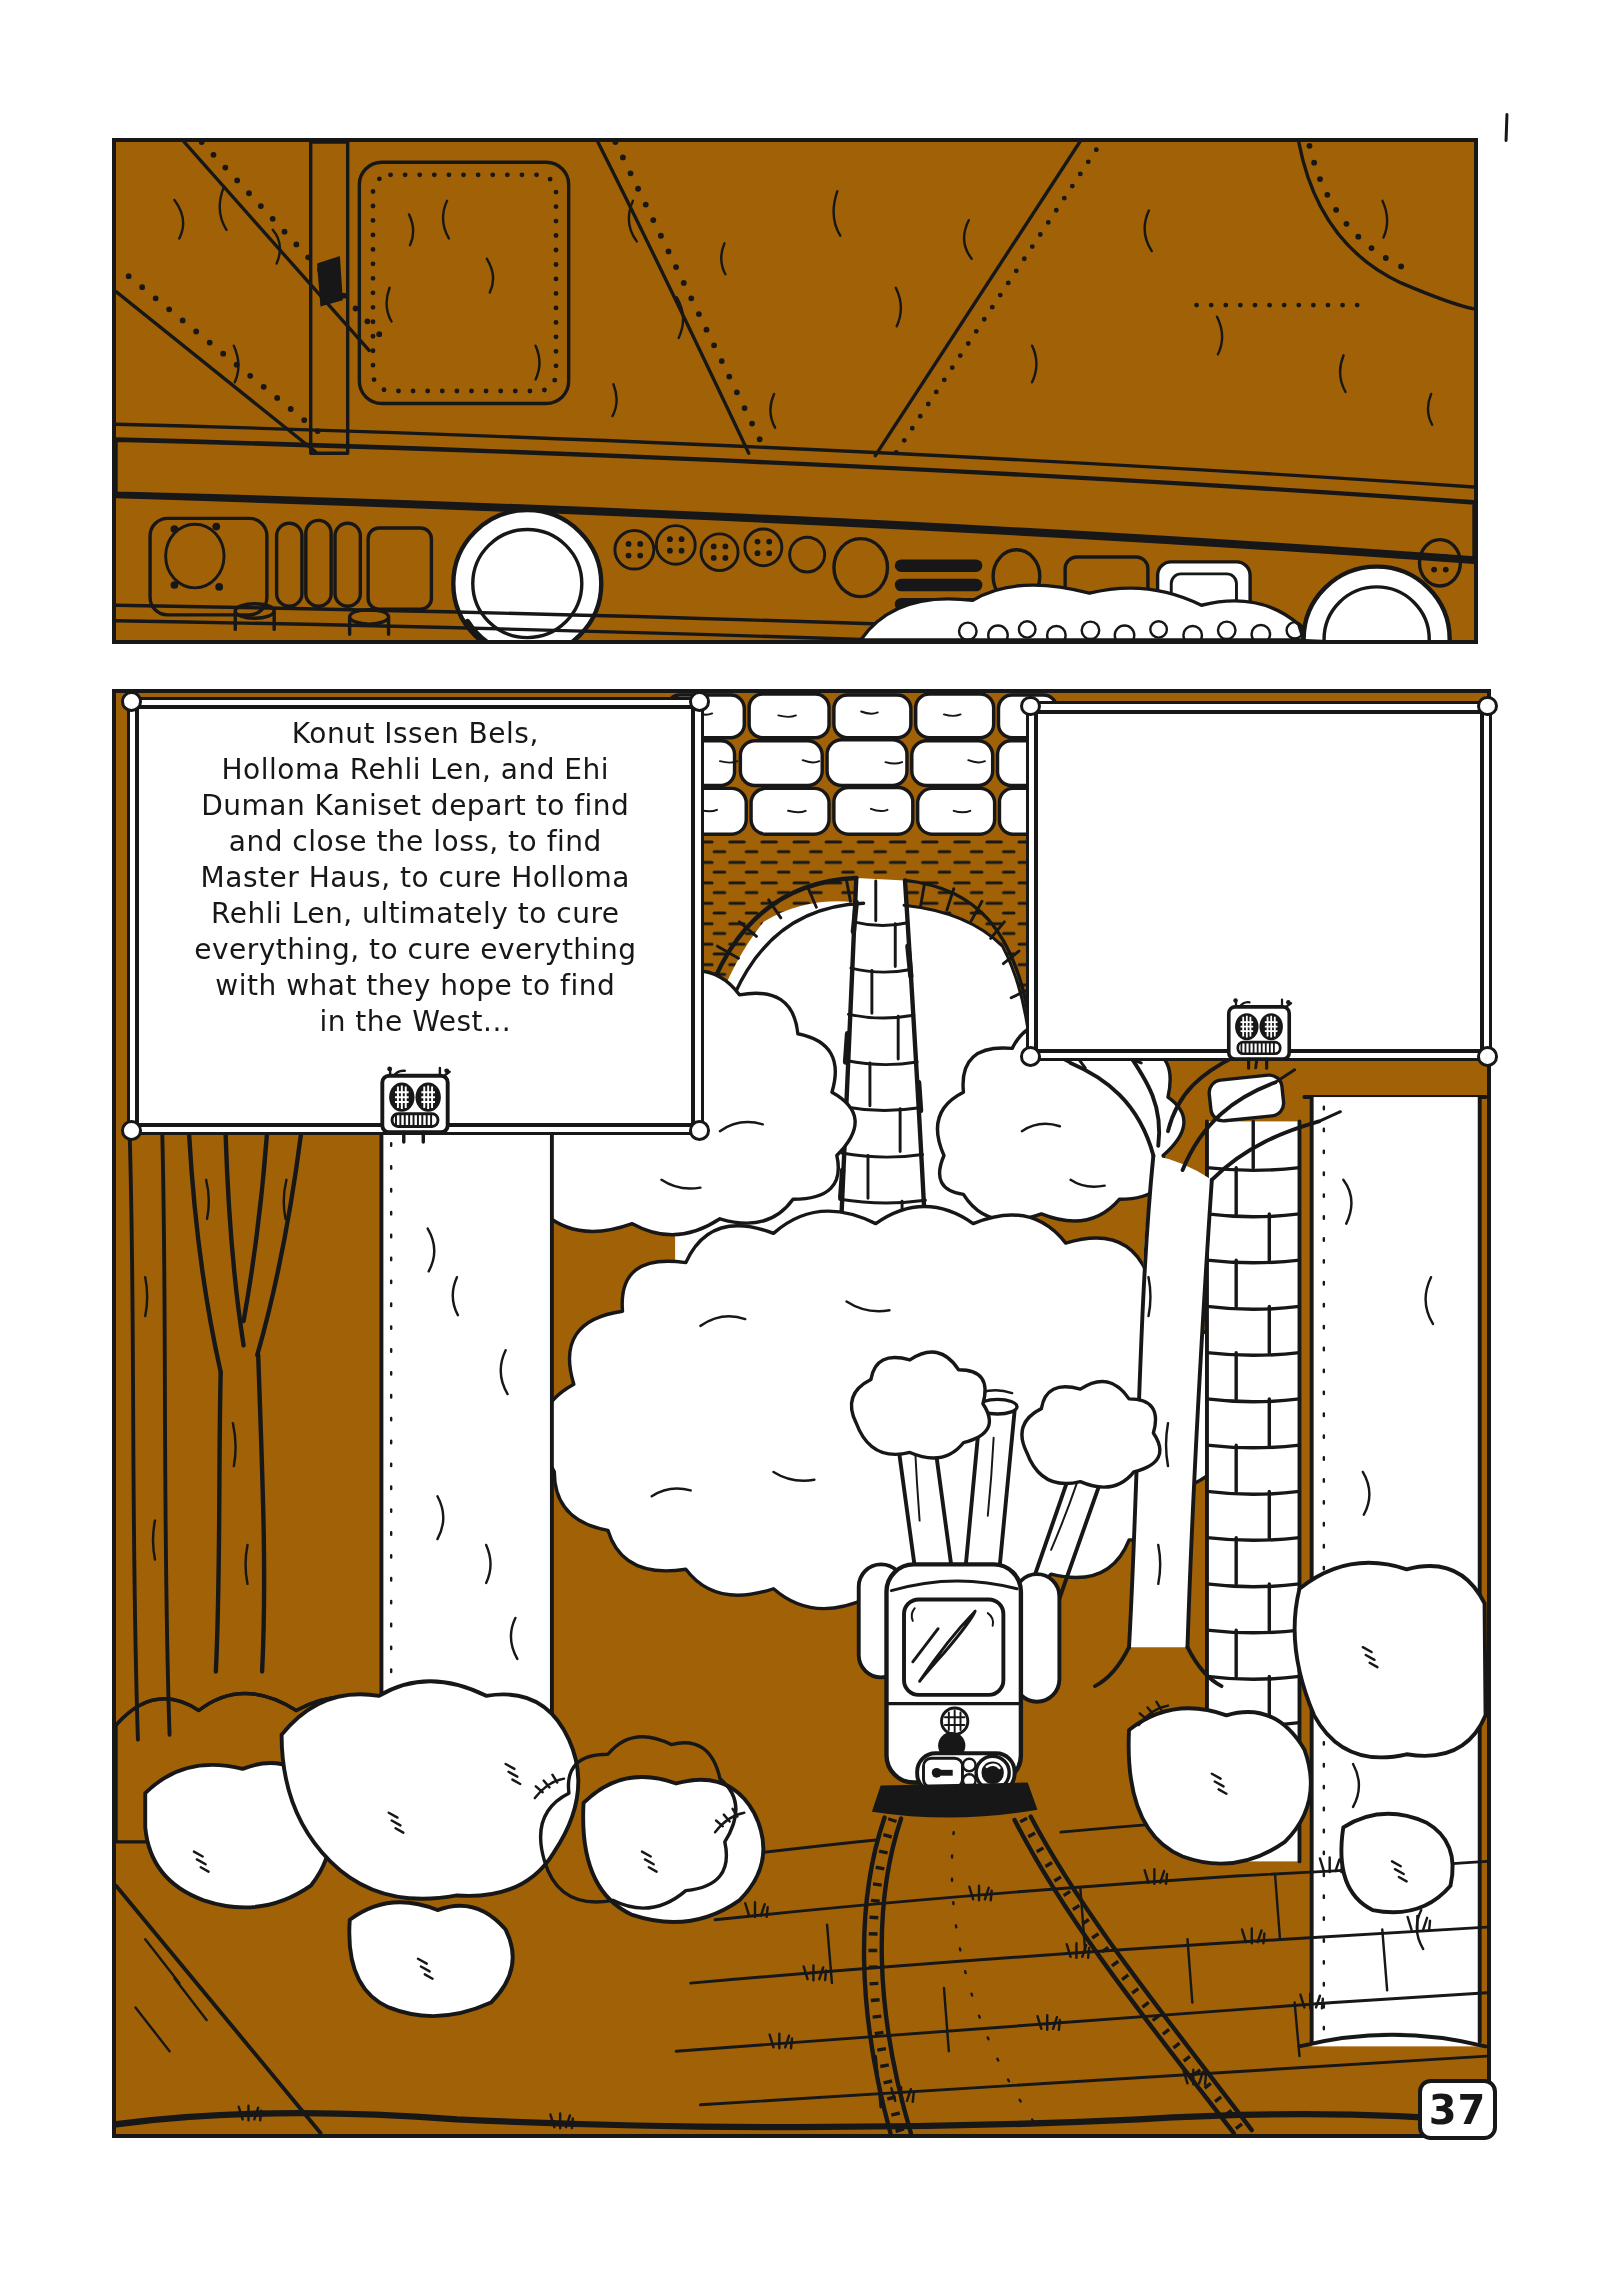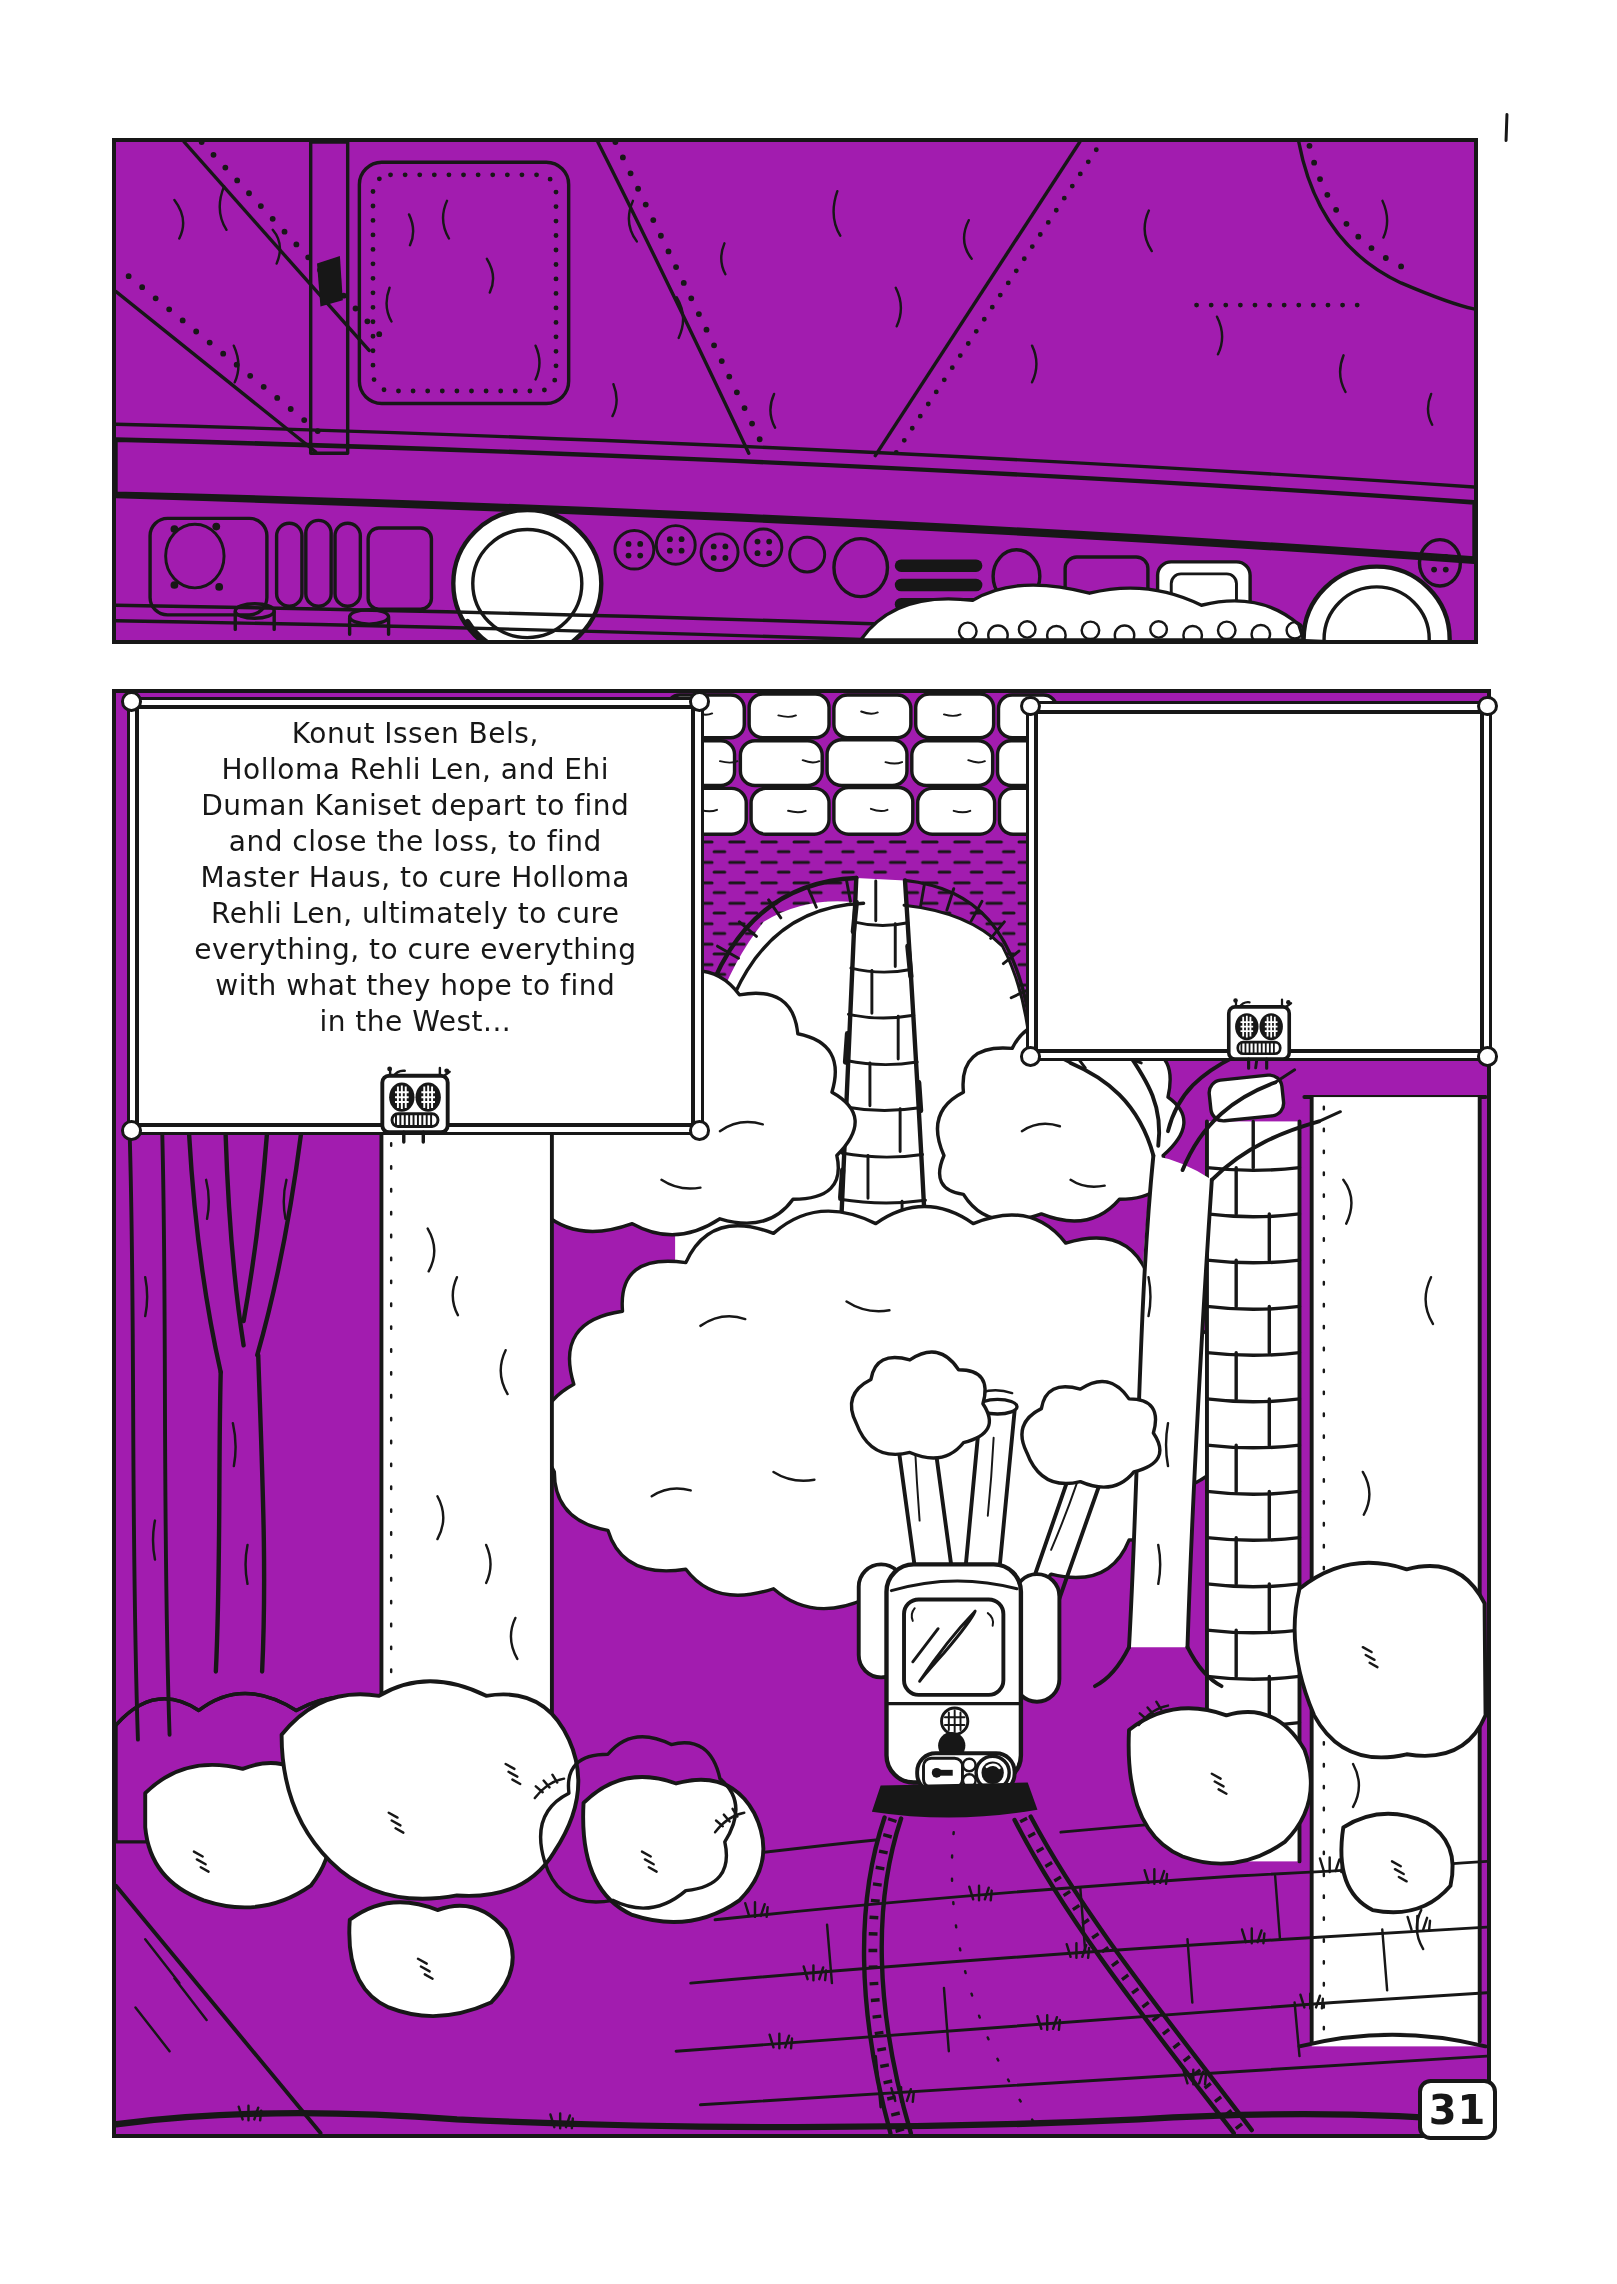--- a/index.html
+++ b/index.html
@@ -1,18 +1,18 @@
 <!DOCTYPE html>
 <html style="font-size:7.8px"><head>
 <meta charset="utf-8">
 <style>
   html,body{margin:0;padding:0;background:#e8e8e4;}
   .page{position:relative;width:1618px;height:2284px;background:#ffffff;overflow:hidden;
         font-family:"DejaVu Sans", sans-serif;color:#171717;}
-  .panel{position:absolute;border:4.9px solid #171717;box-sizing:border-box;background:#a21caf;}
+  .panel{position:absolute;border:4.9px solid #171717;box-sizing:border-box;background:#a16207;}
   #top-panel{left:112px;top:138px;width:1366px;height:506px;}
   #bottom-panel{left:112px;top:689px;width:1379px;height:1449px;}
   .panel svg.art{position:absolute;inset:0;width:100%;height:100%;}
   
   .k,.k4,.k5,.k7,.k8,.k9,.k11,.k13{fill:none;stroke:#171717;stroke-linecap:round;stroke-linejoin:round;}
   .k{stroke-width:6}.k4{stroke-width:4}.k5{stroke-width:5}.k7{stroke-width:7}
   .k8{stroke-width:8}.k9{stroke-width:9}.k11{stroke-width:11}.k13{stroke-width:13}
   .wf{fill:#ffffff}.bf{fill:#171717;stroke:none}
   .riv{fill:none;stroke:#171717;stroke-width:12;stroke-linecap:round;stroke-dasharray:0 36}
   .riv2{fill:none;stroke:#171717;stroke-width:10;stroke-linecap:round;stroke-dasharray:0 30}
@@ -467,17 +467,17 @@
                  M98 58 H126 M98 68 H126 M98 78 H126 M104 46 V90 M112 44 V92 M120 46 V90" stroke="#fff" stroke-width="4" fill="none"></path>
         <rect x="38" y="102" width="94" height="26" rx="12" class="k"></rect>
         <path class="k4" d="M46 104 V126 M55 104 V126 M64 104 V126 M73 104 V126 M82 104 V126
                             M91 104 V126 M100 104 V126 M109 104 V126 M118 104 V126"></path>
         <path class="k7" d="M62 140 V160 M102 140 V160"></path>
       </svg>
     </div>
   </div>
 
   <div id="page-number">
-    <span>31</span>
+    <span>37</span>
   </div>
 
 </div>
 
 
 </body></html>

